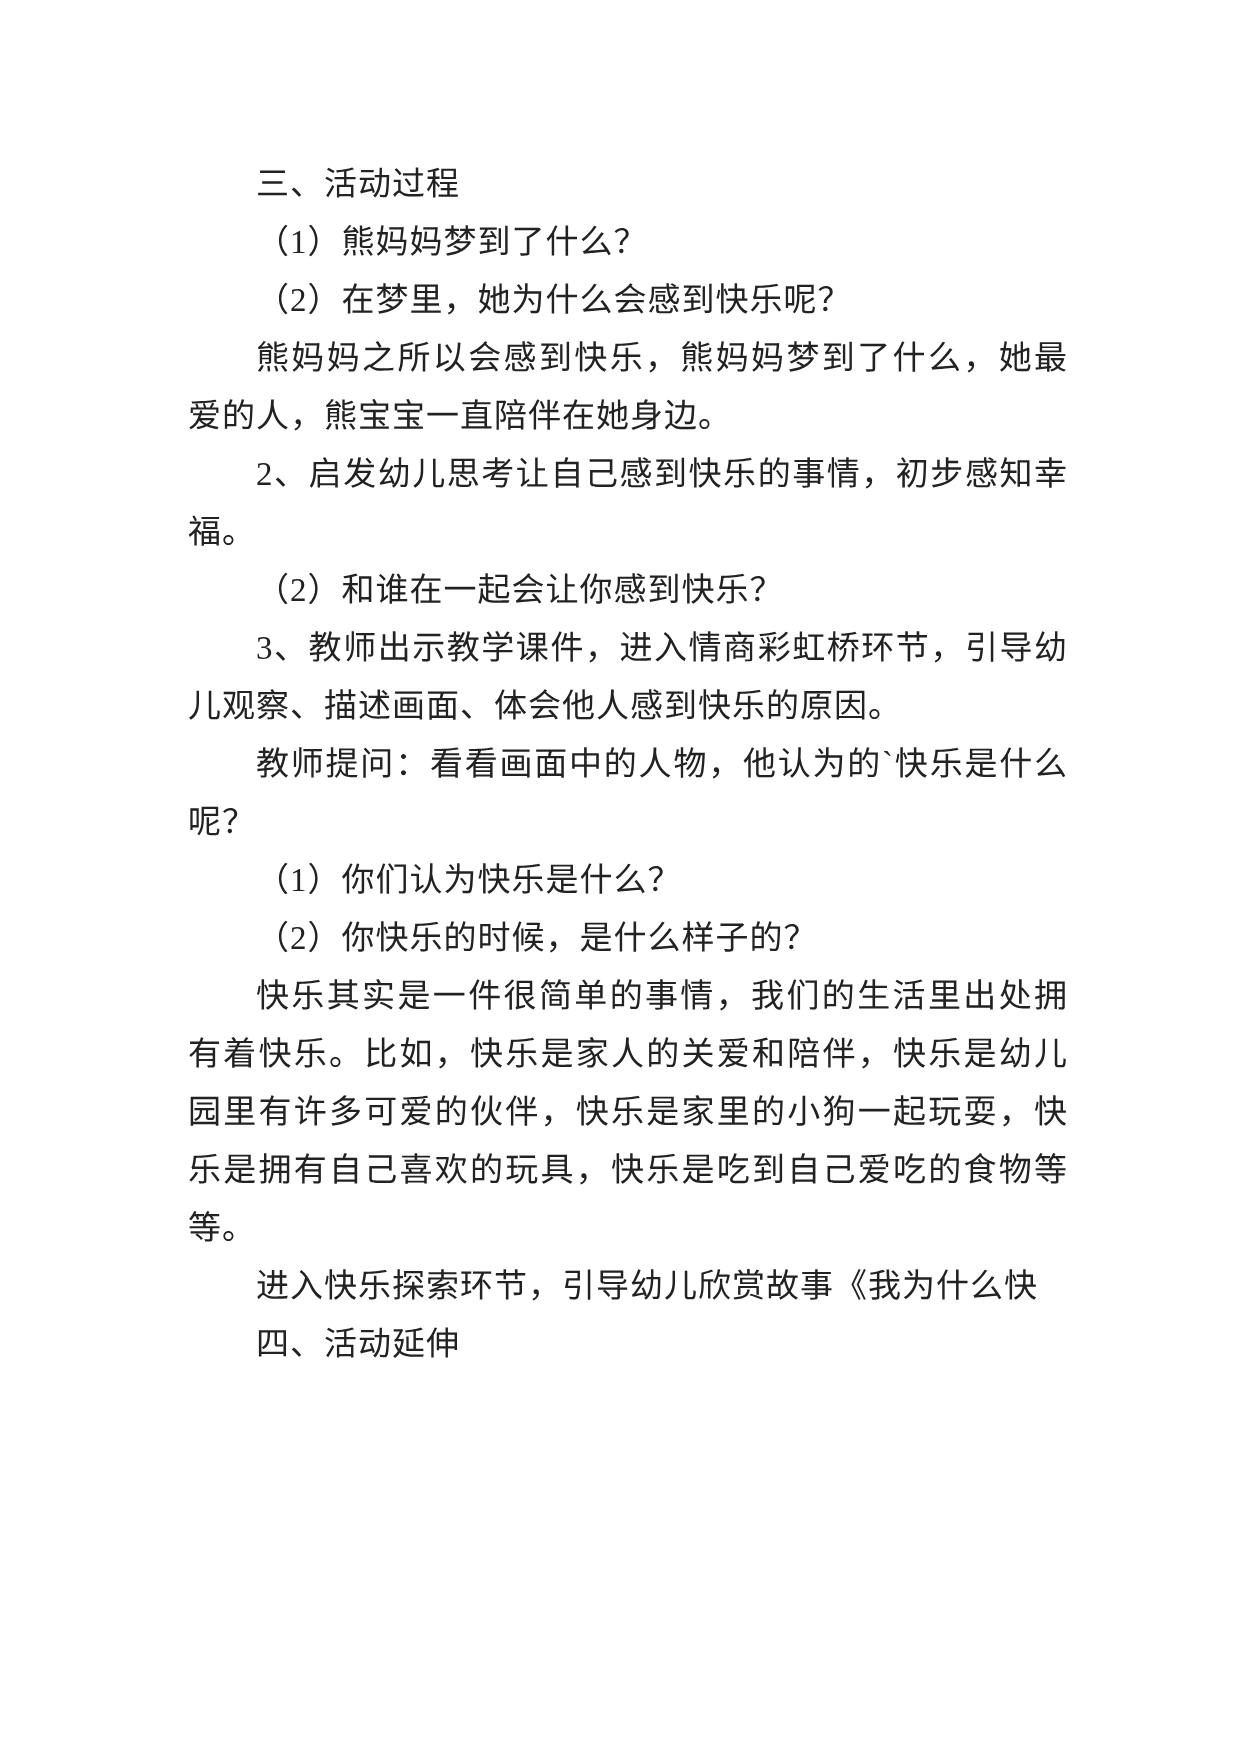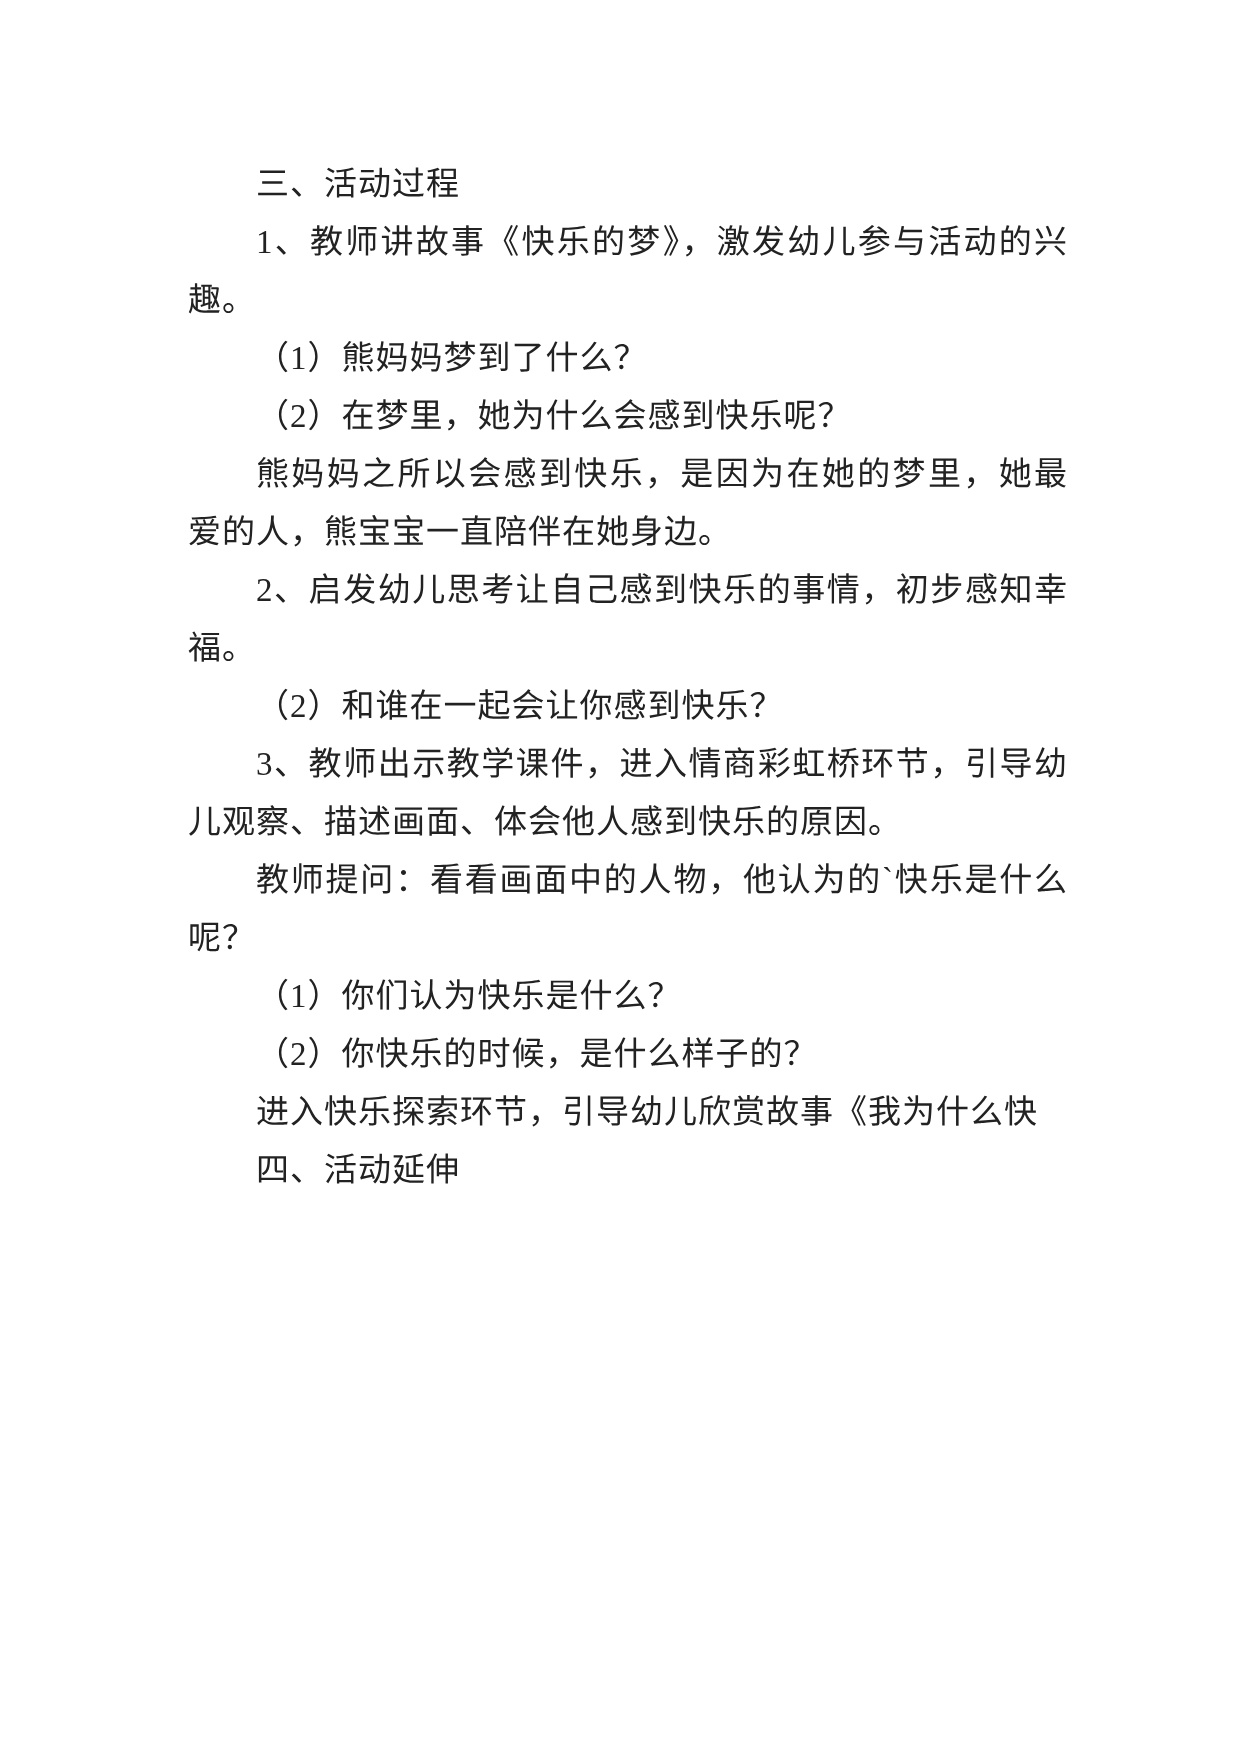--- a/index.html
+++ b/index.html
@@ -32,26 +32,26 @@
     text-indent: 68px;
     word-break: break-all;
   }
 </style>
 </head>
 <body>
 
 <div class="page">
   <div class="content">
     <p>三、活动过程</p>
-    <p>1、教师讲故事《快乐的梦》，激发幼儿参与活动的兴趣。</p>
     <p>（1）熊妈妈梦到了什么？</p>
     <p>（2）在梦里，她为什么会感到快乐呢？</p>
-    <p>熊妈妈之所以会感到快乐，是因为在她的梦里，她最爱的人，熊宝宝一直陪伴在她身边。</p>
+    <p>熊妈妈之所以会感到快乐，熊妈妈梦到了什么，她最爱的人，熊宝宝一直陪伴在她身边。</p>
     <p>2、启发幼儿思考让自己感到快乐的事情，初步感知幸福。</p>
     <p>（2）和谁在一起会让你感到快乐？</p>
     <p>3、教师出示教学课件，进入情商彩虹桥环节，引导幼儿观察、描述画面、体会他人感到快乐的原因。</p>
     <p>教师提问：看看画面中的人物，他认为的`快乐是什么呢？</p>
     <p>（1）你们认为快乐是什么？</p>
     <p>（2）你快乐的时候，是什么样子的？</p>
+    <p>快乐其实是一件很简单的事情，我们的生活里出处拥有着快乐。比如，快乐是家人的关爱和陪伴，快乐是幼儿园里有许多可爱的伙伴，快乐是家里的小狗一起玩耍，快乐是拥有自己喜欢的玩具，快乐是吃到自己爱吃的食物等等。</p>
     <p>进入快乐探索环节，引导幼儿欣赏故事《我为什么快</p>
     <p>四、活动延伸</p>
   </div>
 </div>
 
 </body></html>

